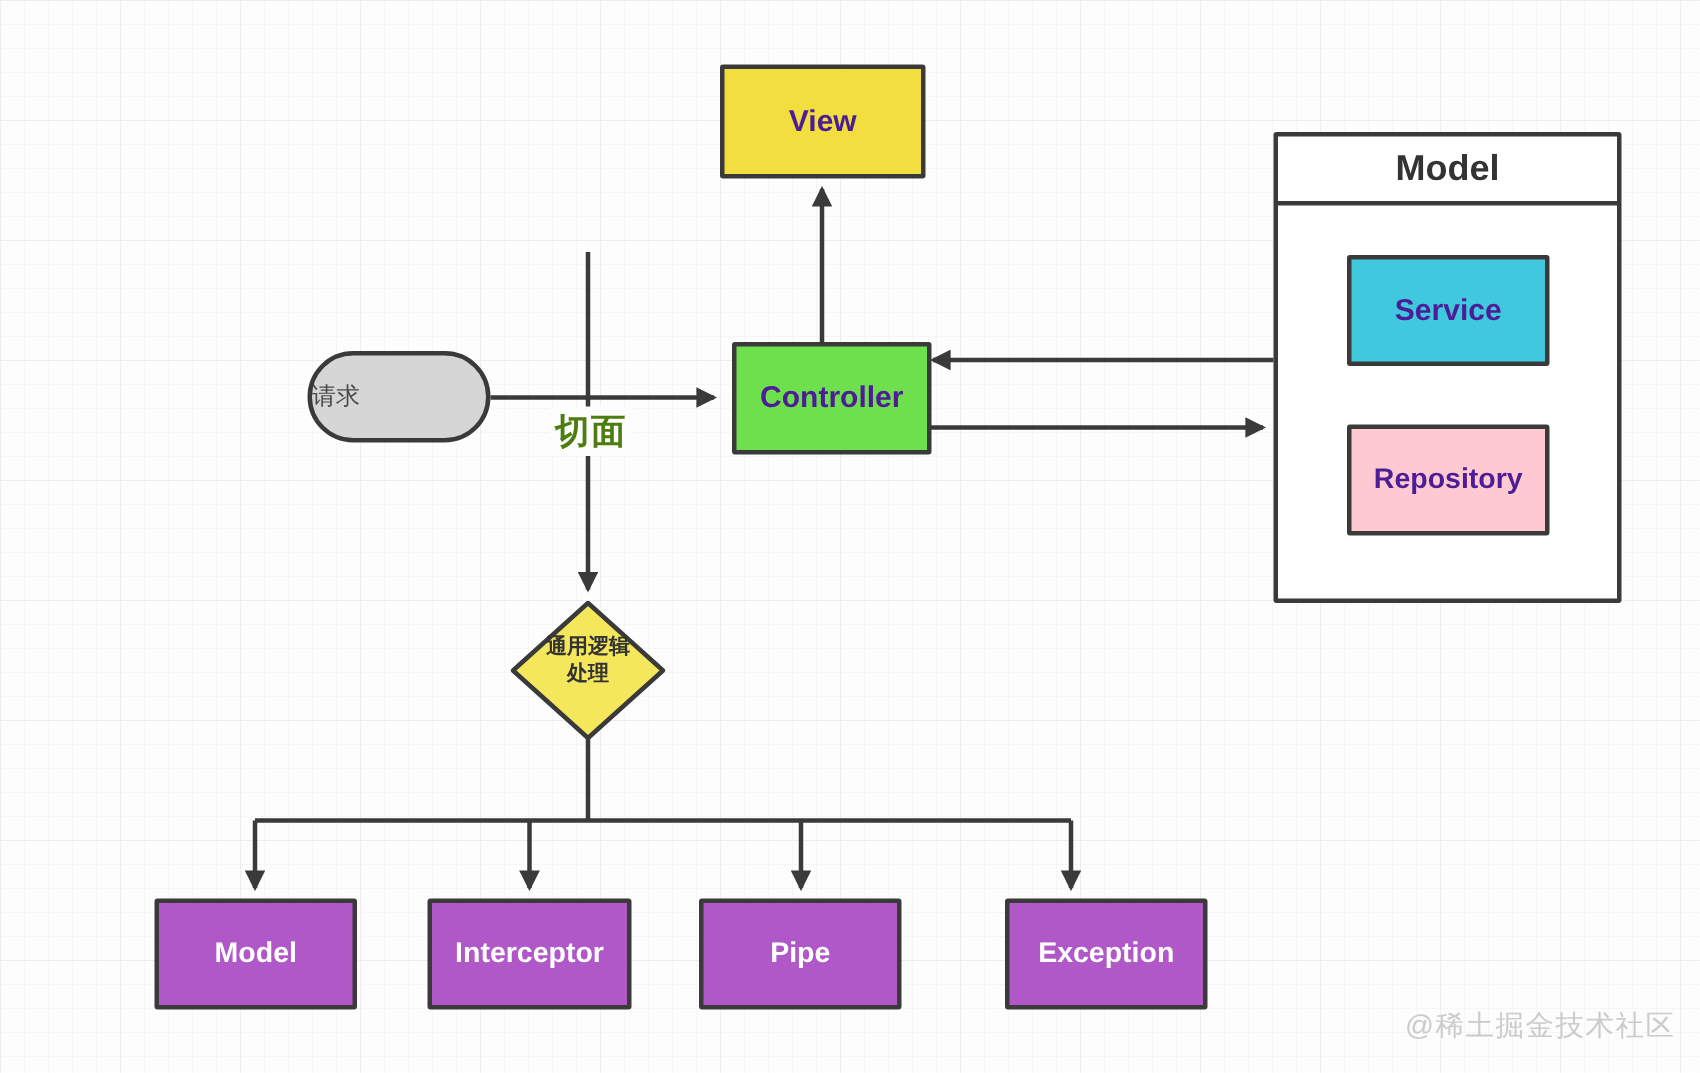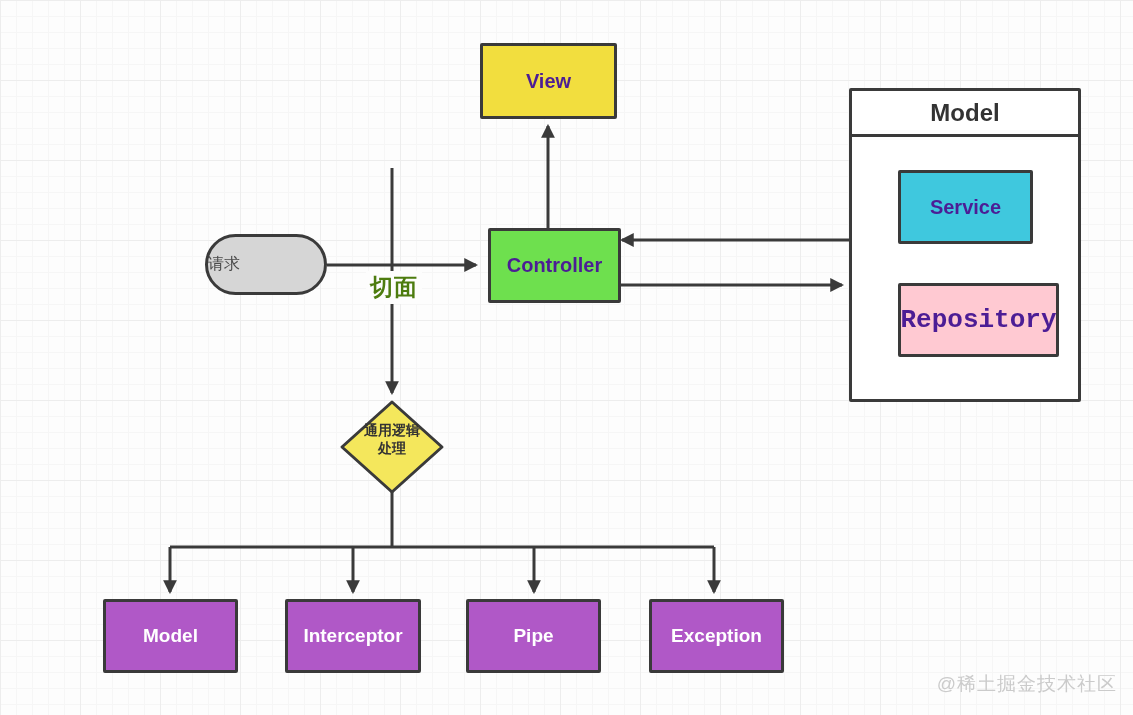--- a/index.html
+++ b/index.html
@@ -32,26 +32,26 @@
     justify-content: center;
     border: 3px solid #3a3a3a;
     border-radius: 2px;
     font-weight: bold;
     color: #4c1d95;
     text-align: center;
   }
   .node-view       { left: 480px; top: 43px;  width: 137px; height: 76px; background: #f2de3e; font-size: 20px; }
   .node-controller { left: 488px; top: 228px; width: 133px; height: 75px; background: #6ee04e; font-size: 20px; }
   .node-service    { left: 898px; top: 170px; width: 135px; height: 74px; background: #3fc8de; font-size: 20px; }
-  .node-repository { left: 898px; top: 283px; width: 161px; height: 74px; background: #ffc9d2; font-size: 26px; font-family: Liberation Mono, monospace; }
+  .node-repository { left: 898px; top: 283px; width: 135px; height: 74px; background: #ffc9d2; font-size: 19px; }
   .node-purple     { background: #b058c7; color: #ffffff; font-size: 19px; width: 135px; height: 74px; top: 599px; }
   .node-guard       { left: 103px; }
   .node-interceptor { left: 285px; width: 136px; }
   .node-pipe        { left: 466px; }
-  .node-exception   { left: 649px; }
+  .node-exception   { left: 670px; }
 
   .model-container {
     position: absolute;
     left: 849px; top: 88px;
     width: 232px; height: 314px;
     border: 3px solid #3a3a3a;
     border-radius: 2px;
     background: #ffffff;
   }
   .model-header {

